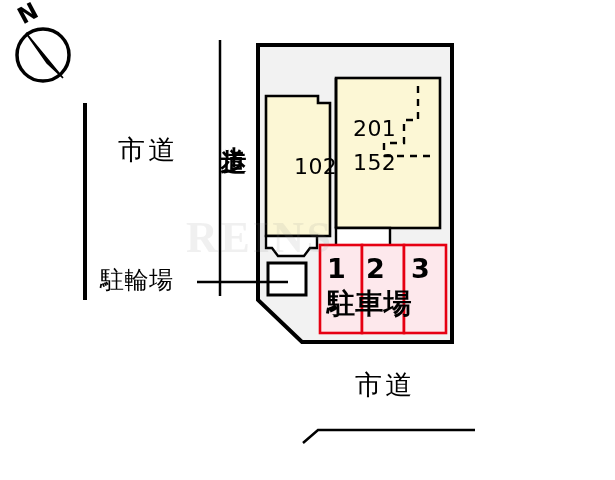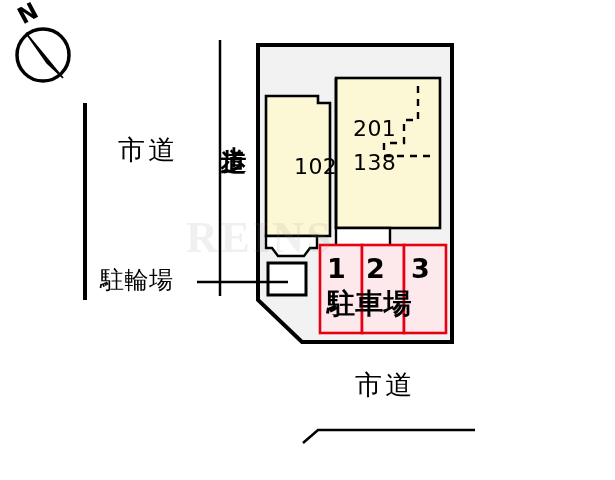--- a/index.html
+++ b/index.html
@@ -150,21 +150,21 @@
   <div class="lbl lbl-road-left">市道</div>
 
   <div class="lbl lbl-sidewalk">歩道</div>
 
   <div class="lbl lbl-bike">駐輪場</div>
 
   <div class="lbl lbl-unit lbl-102">102</div>
 
   <div class="lbl lbl-unit lbl-201">201</div>
 
-  <div class="lbl lbl-unit lbl-101">138</div>
+  <div class="lbl lbl-unit lbl-101">152</div>
 
   <div class="lbl lbl-stall lbl-s1">1</div>
 
   <div class="lbl lbl-stall lbl-s2">2</div>
 
   <div class="lbl lbl-stall lbl-s3">3</div>
 
   <div class="lbl lbl-parking">駐車場</div>
 
   <div class="lbl lbl-road-bottom">市道</div>

